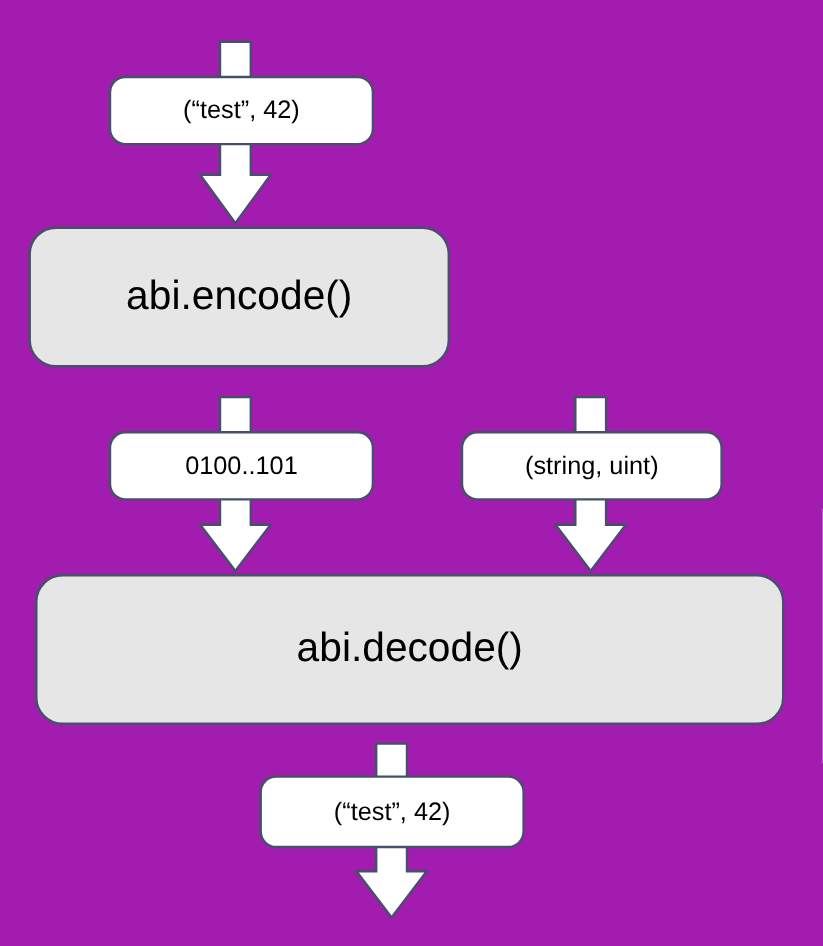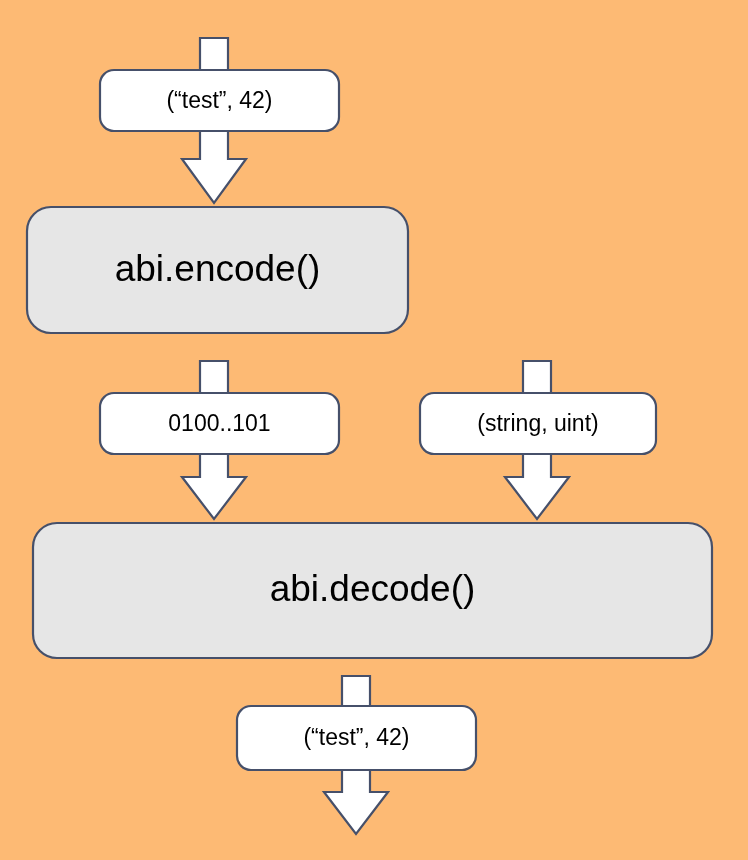--- a/index.html
+++ b/index.html
@@ -10,21 +10,21 @@
   body {
     width: 748px;
     height: 860px;
     font-family: "Liberation Sans", sans-serif;
     overflow: hidden;
   }
   #diagram-root {
     position: relative;
     width: 748px;
     height: 860px;
-    background: #fdba74;
+    background: #a21caf;
   }
   svg#flow-svg {
     display: block;
     width: 748px;
     height: 860px;
   }
   .node-shape {
     stroke: #46506a;
     stroke-width: 2.2;
     stroke-linejoin: round;

